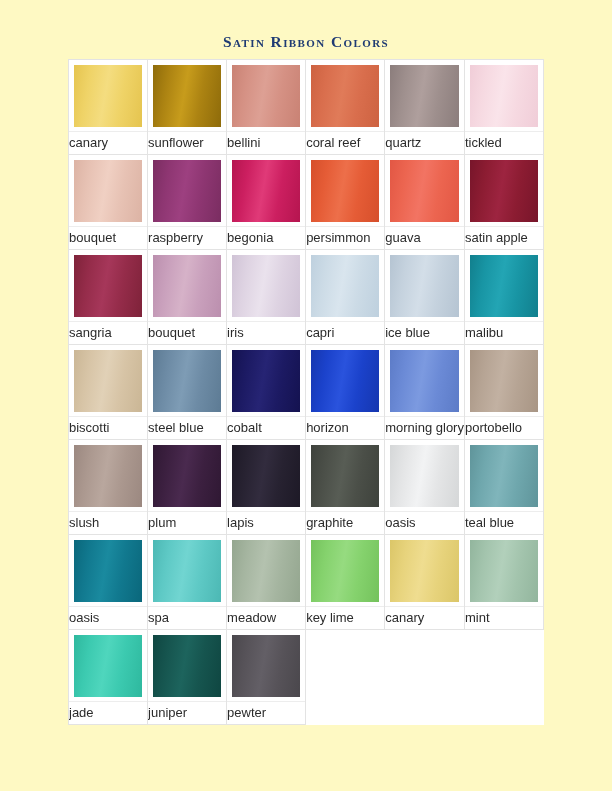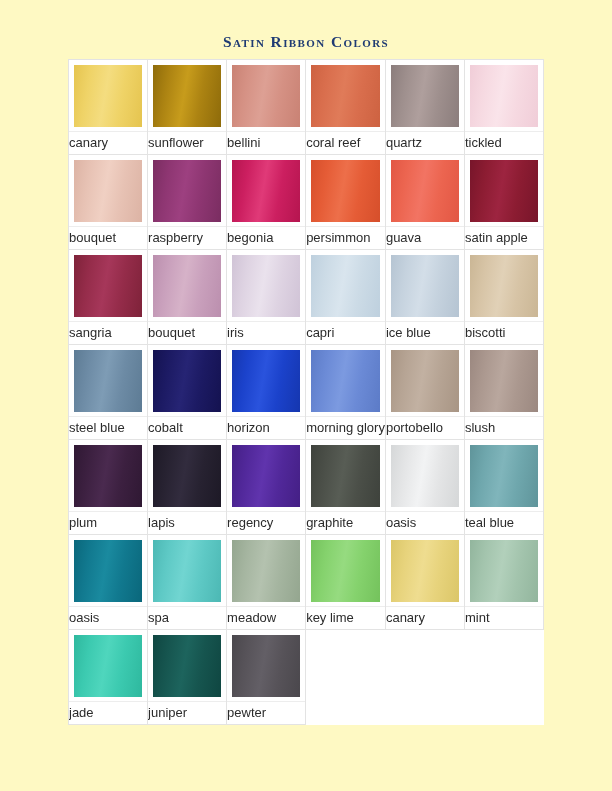--- a/index.html
+++ b/index.html
@@ -185,20 +185,26 @@
         <div class="swatch-label">capri</div>
       </div>
       <div class="swatch-cell">
         <div class="swatch-chip-wrap">
           <div class="swatch-chip" style="background: linear-gradient(100deg, rgb(181, 196, 210) 0%, rgb(197, 210, 222) 22%, rgb(211, 222, 232) 46%, rgb(197, 210, 222) 68%, rgb(181, 196, 210) 100%);"></div>
         </div>
         <div class="swatch-label">ice blue</div>
       </div>
       <div class="swatch-cell">
         <div class="swatch-chip-wrap">
+          <div class="swatch-chip" style="background: linear-gradient(100deg, rgb(17, 127, 141) 0%, rgb(24, 149, 164) 22%, rgb(35, 165, 180) 46%, rgb(24, 149, 164) 68%, rgb(17, 127, 141) 100%);"></div>
+        </div>
+        <div class="swatch-label">malibu</div>
+      </div>
+      <div class="swatch-cell">
+        <div class="swatch-chip-wrap">
           <div class="swatch-chip" style="background: linear-gradient(100deg, rgb(202, 182, 149) 0%, rgb(215, 196, 166) 22%, rgb(225, 209, 183) 46%, rgb(215, 196, 166) 68%, rgb(202, 182, 149) 100%);"></div>
         </div>
         <div class="swatch-label">biscotti</div>
       </div>
       <div class="swatch-cell">
         <div class="swatch-chip-wrap">
           <div class="swatch-chip" style="background: linear-gradient(100deg, rgb(93, 123, 148) 0%, rgb(109, 139, 165) 22%, rgb(126, 156, 181) 46%, rgb(109, 139, 165) 68%, rgb(93, 123, 148) 100%);"></div>
         </div>
         <div class="swatch-label">steel blue</div>
       </div>
@@ -239,26 +245,20 @@
         <div class="swatch-label">plum</div>
       </div>
       <div class="swatch-cell">
         <div class="swatch-chip-wrap">
           <div class="swatch-chip" style="background: linear-gradient(100deg, rgb(29, 25, 38) 0%, rgb(39, 34, 49) 22%, rgb(50, 44, 62) 46%, rgb(39, 34, 49) 68%, rgb(29, 25, 38) 100%);"></div>
         </div>
         <div class="swatch-label">lapis</div>
       </div>
       <div class="swatch-cell">
         <div class="swatch-chip-wrap">
-          <div class="swatch-chip" style="background: linear-gradient(100deg, rgb(68, 31, 133) 0%, rgb(81, 40, 154) 22%, rgb(96, 52, 173) 46%, rgb(81, 40, 154) 68%, rgb(68, 31, 133) 100%);"></div>
-        </div>
-        <div class="swatch-label">regency</div>
-      </div>
-      <div class="swatch-cell">
-        <div class="swatch-chip-wrap">
           <div class="swatch-chip" style="background: linear-gradient(100deg, rgb(62, 66, 60) 0%, rgb(75, 79, 72) 22%, rgb(88, 93, 85) 46%, rgb(75, 79, 72) 68%, rgb(62, 66, 60) 100%);"></div>
         </div>
         <div class="swatch-label">graphite</div>
       </div>
       <div class="swatch-cell">
         <div class="swatch-chip-wrap">
           <div class="swatch-chip" style="background: linear-gradient(100deg, rgb(213, 215, 216) 0%, rgb(228, 229, 230) 22%, rgb(242, 243, 244) 46%, rgb(228, 229, 230) 68%, rgb(213, 215, 216) 100%);"></div>
         </div>
         <div class="swatch-label">oasis</div>
       </div>

